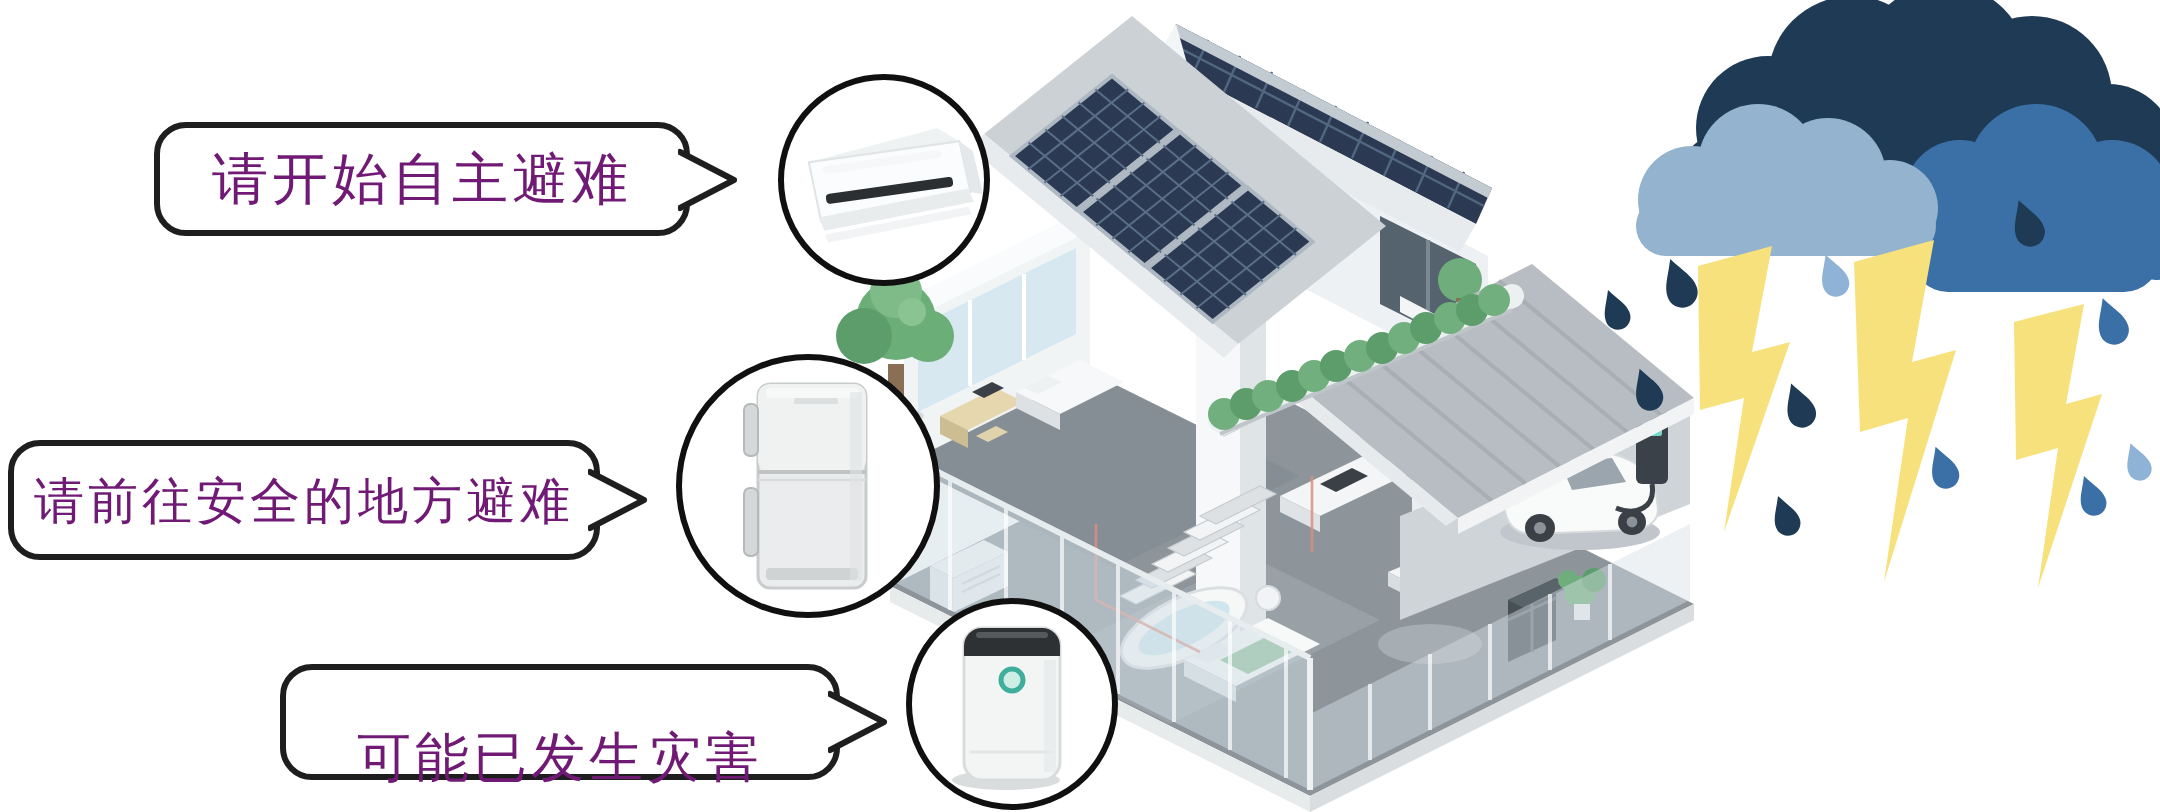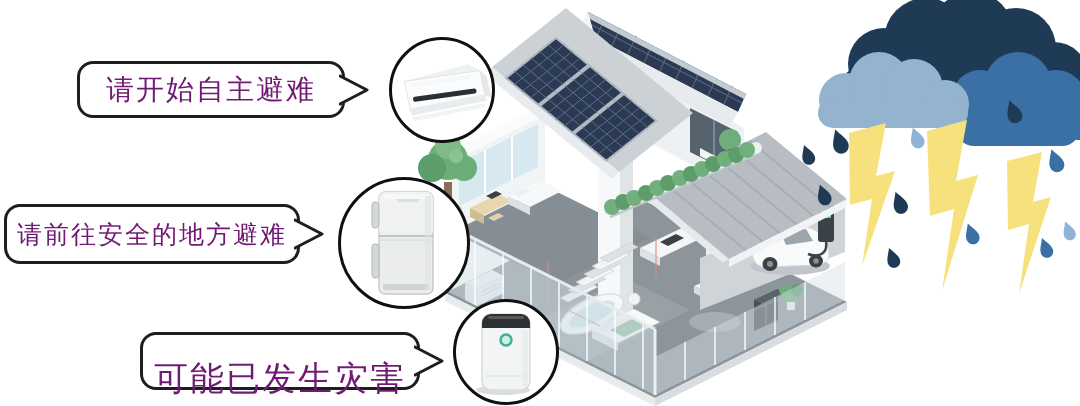--- a/index.html
+++ b/index.html
@@ -6,24 +6,24 @@
   .stage{position:relative;width:1080px;height:406px;background:#ffffff;overflow:hidden;
          font-family:"Liberation Sans","DejaVu Sans",sans-serif;}
   .scene-svg{position:absolute;left:0;top:0;}
   
   .bubble{position:absolute;background:#fff;border:3px solid #1e1e1e;border-radius:16px;
           display:flex;align-items:center;justify-content:center;z-index:30;box-sizing:border-box;}
   .bubble-text{color:#701a75;font-weight:500;letter-spacing:2px;white-space:nowrap;}
   .tail{position:absolute;right:-27px;top:50%;transform:translateY(-50%);width:30px;height:32px;z-index:31;}
   #bubble-1{left:77px;top:61px;width:268px;height:57px;}
   #bubble-1 .bubble-text{font-size:28px;}
-  #bubble-2{left:4px;top:204px;width:296px;height:60px;}
+  #bubble-2{left:4px;top:220px;width:296px;height:60px;}
   #bubble-2 .bubble-text{font-size:25px;}
   #bubble-3{left:140px;top:332px;width:280px;height:58px;}
-  #bubble-3 .bubble-text{font-size:34px;margin-top:36px;}
+  #bubble-3 .bubble-text{font-size:27px;margin-top:36px;}
   
   .appliance-circle{position:absolute;border:3.5px solid #101010;border-radius:50%;background:#fff;
                     z-index:20;box-sizing:border-box;overflow:hidden;}
   #circle-ac{left:389px;top:37px;width:106px;height:106px;}
   #circle-fridge{left:338px;top:177px;width:132px;height:132px;}
   #circle-purifier{left:453px;top:299px;width:106px;height:106px;}
   .appliance-circle svg{position:absolute;left:0;top:0;}
 </style>
 </head>
 <body>

